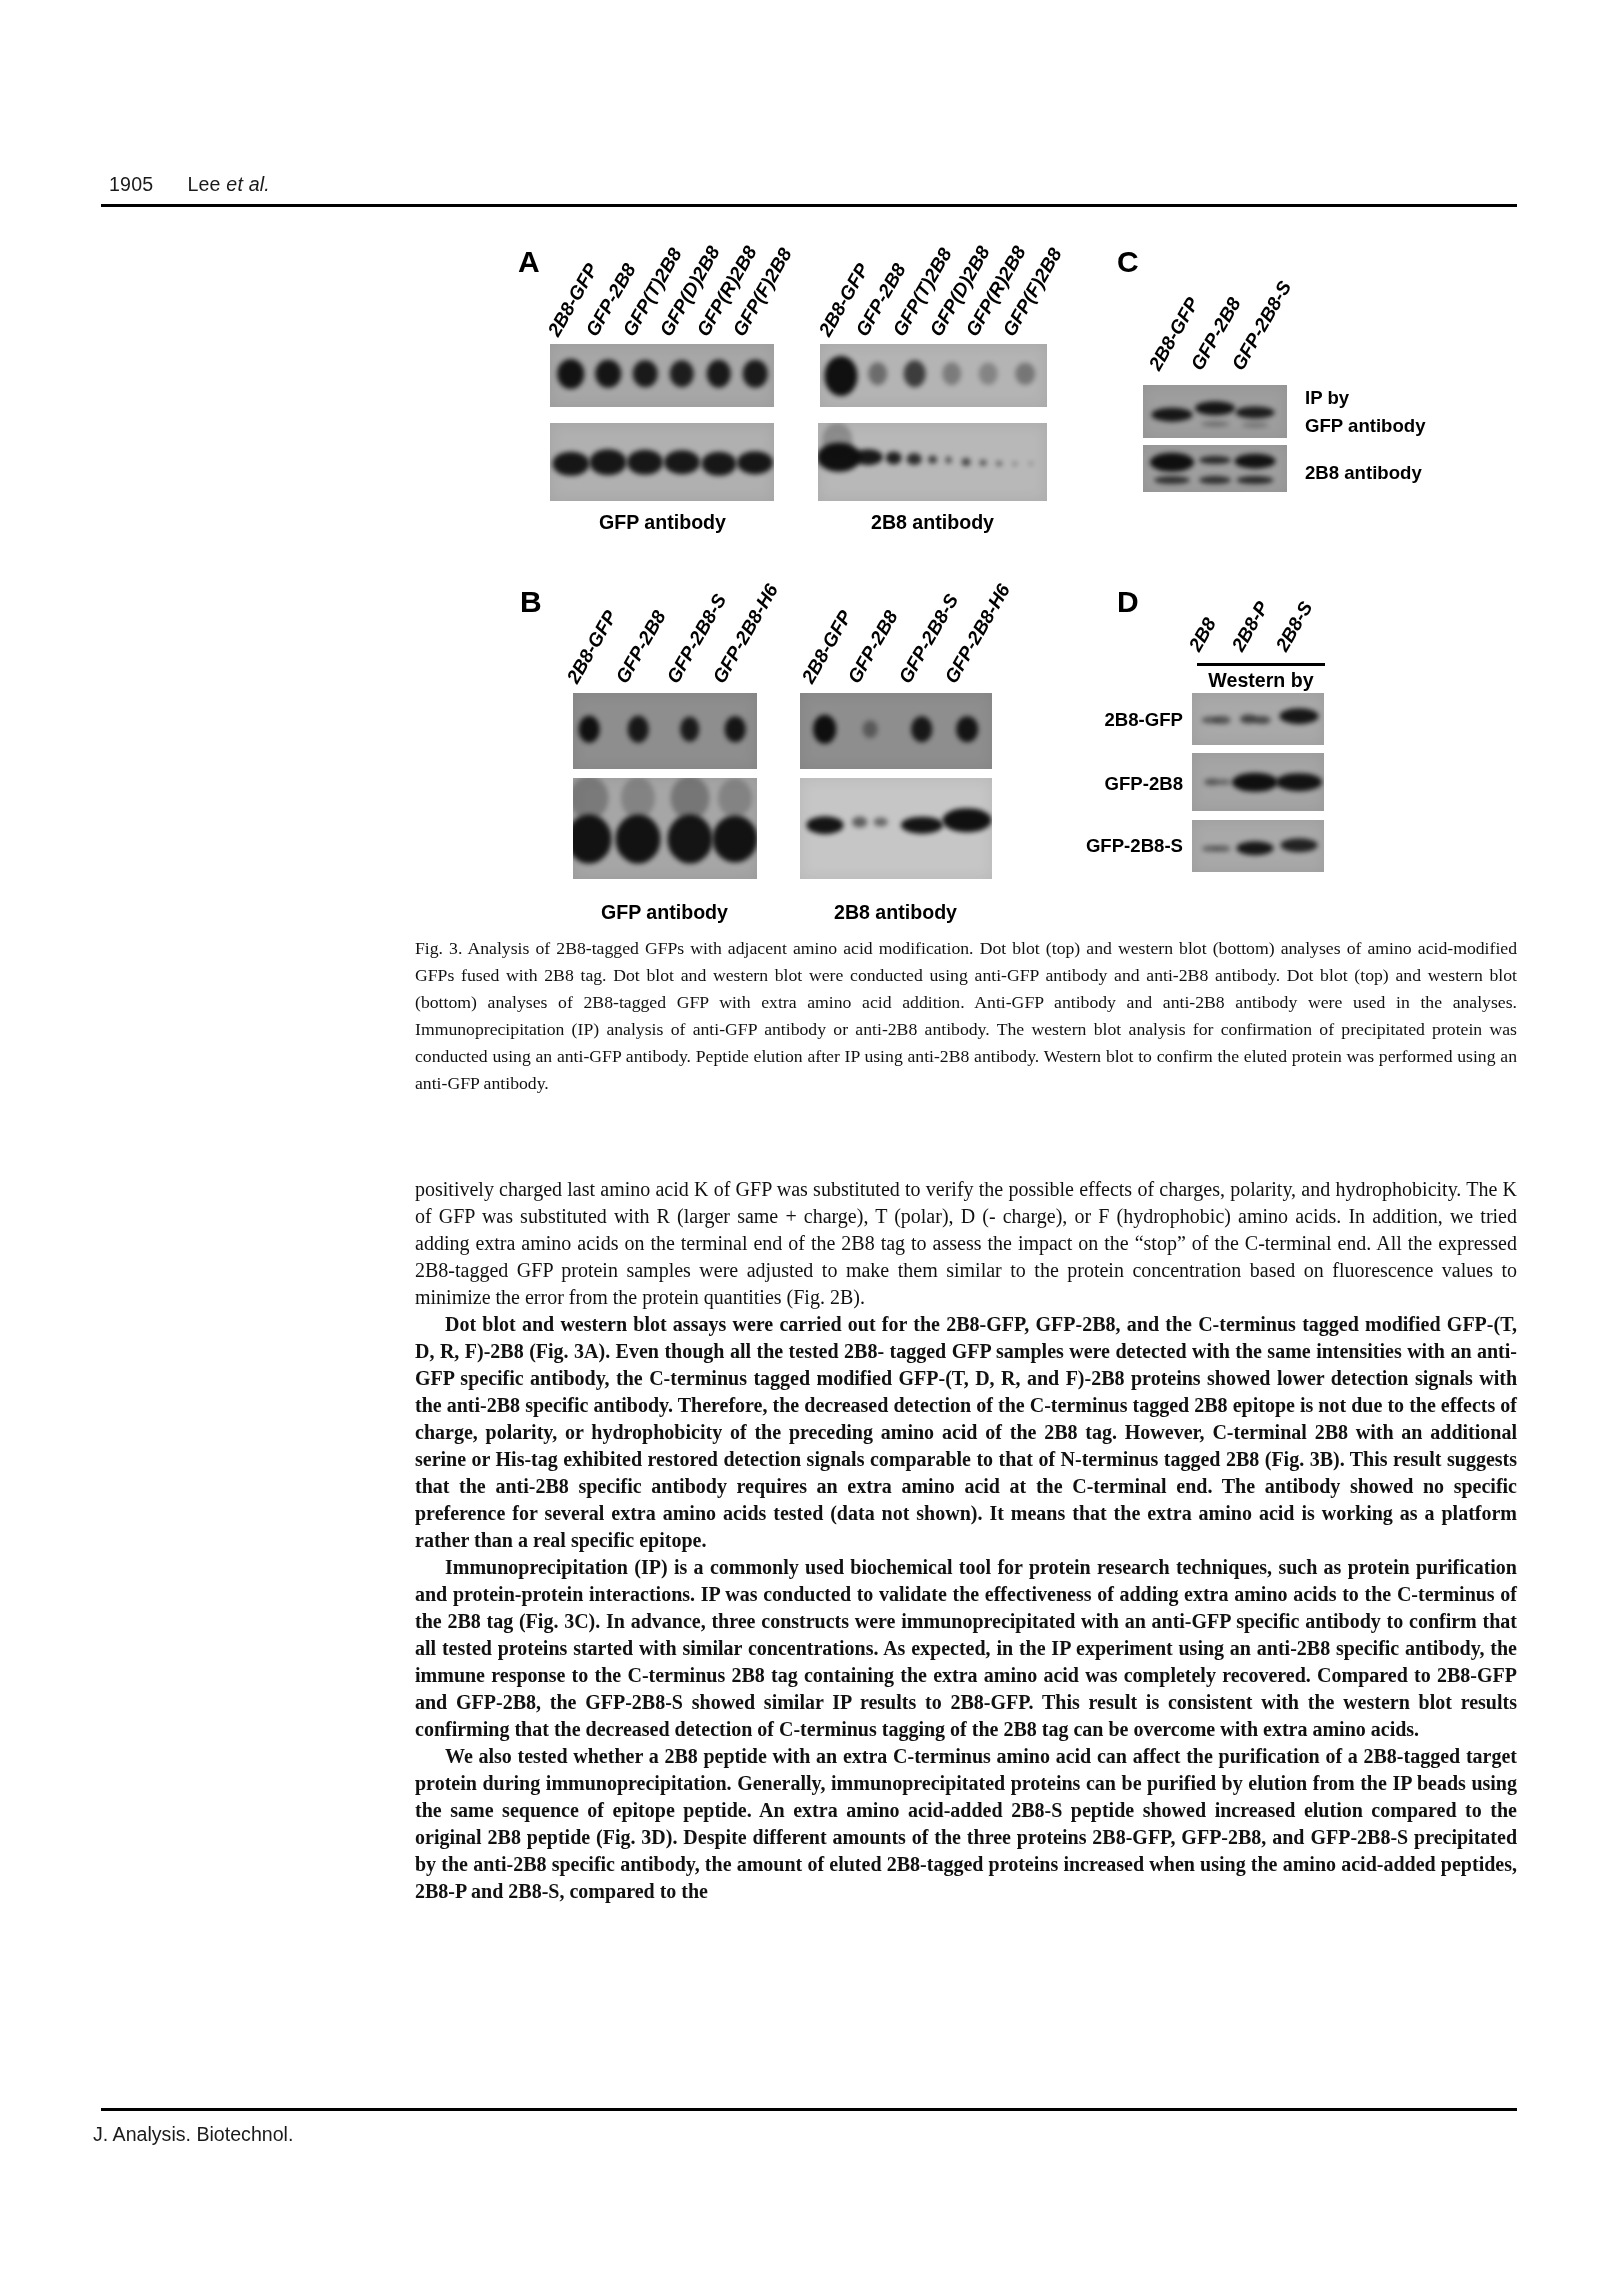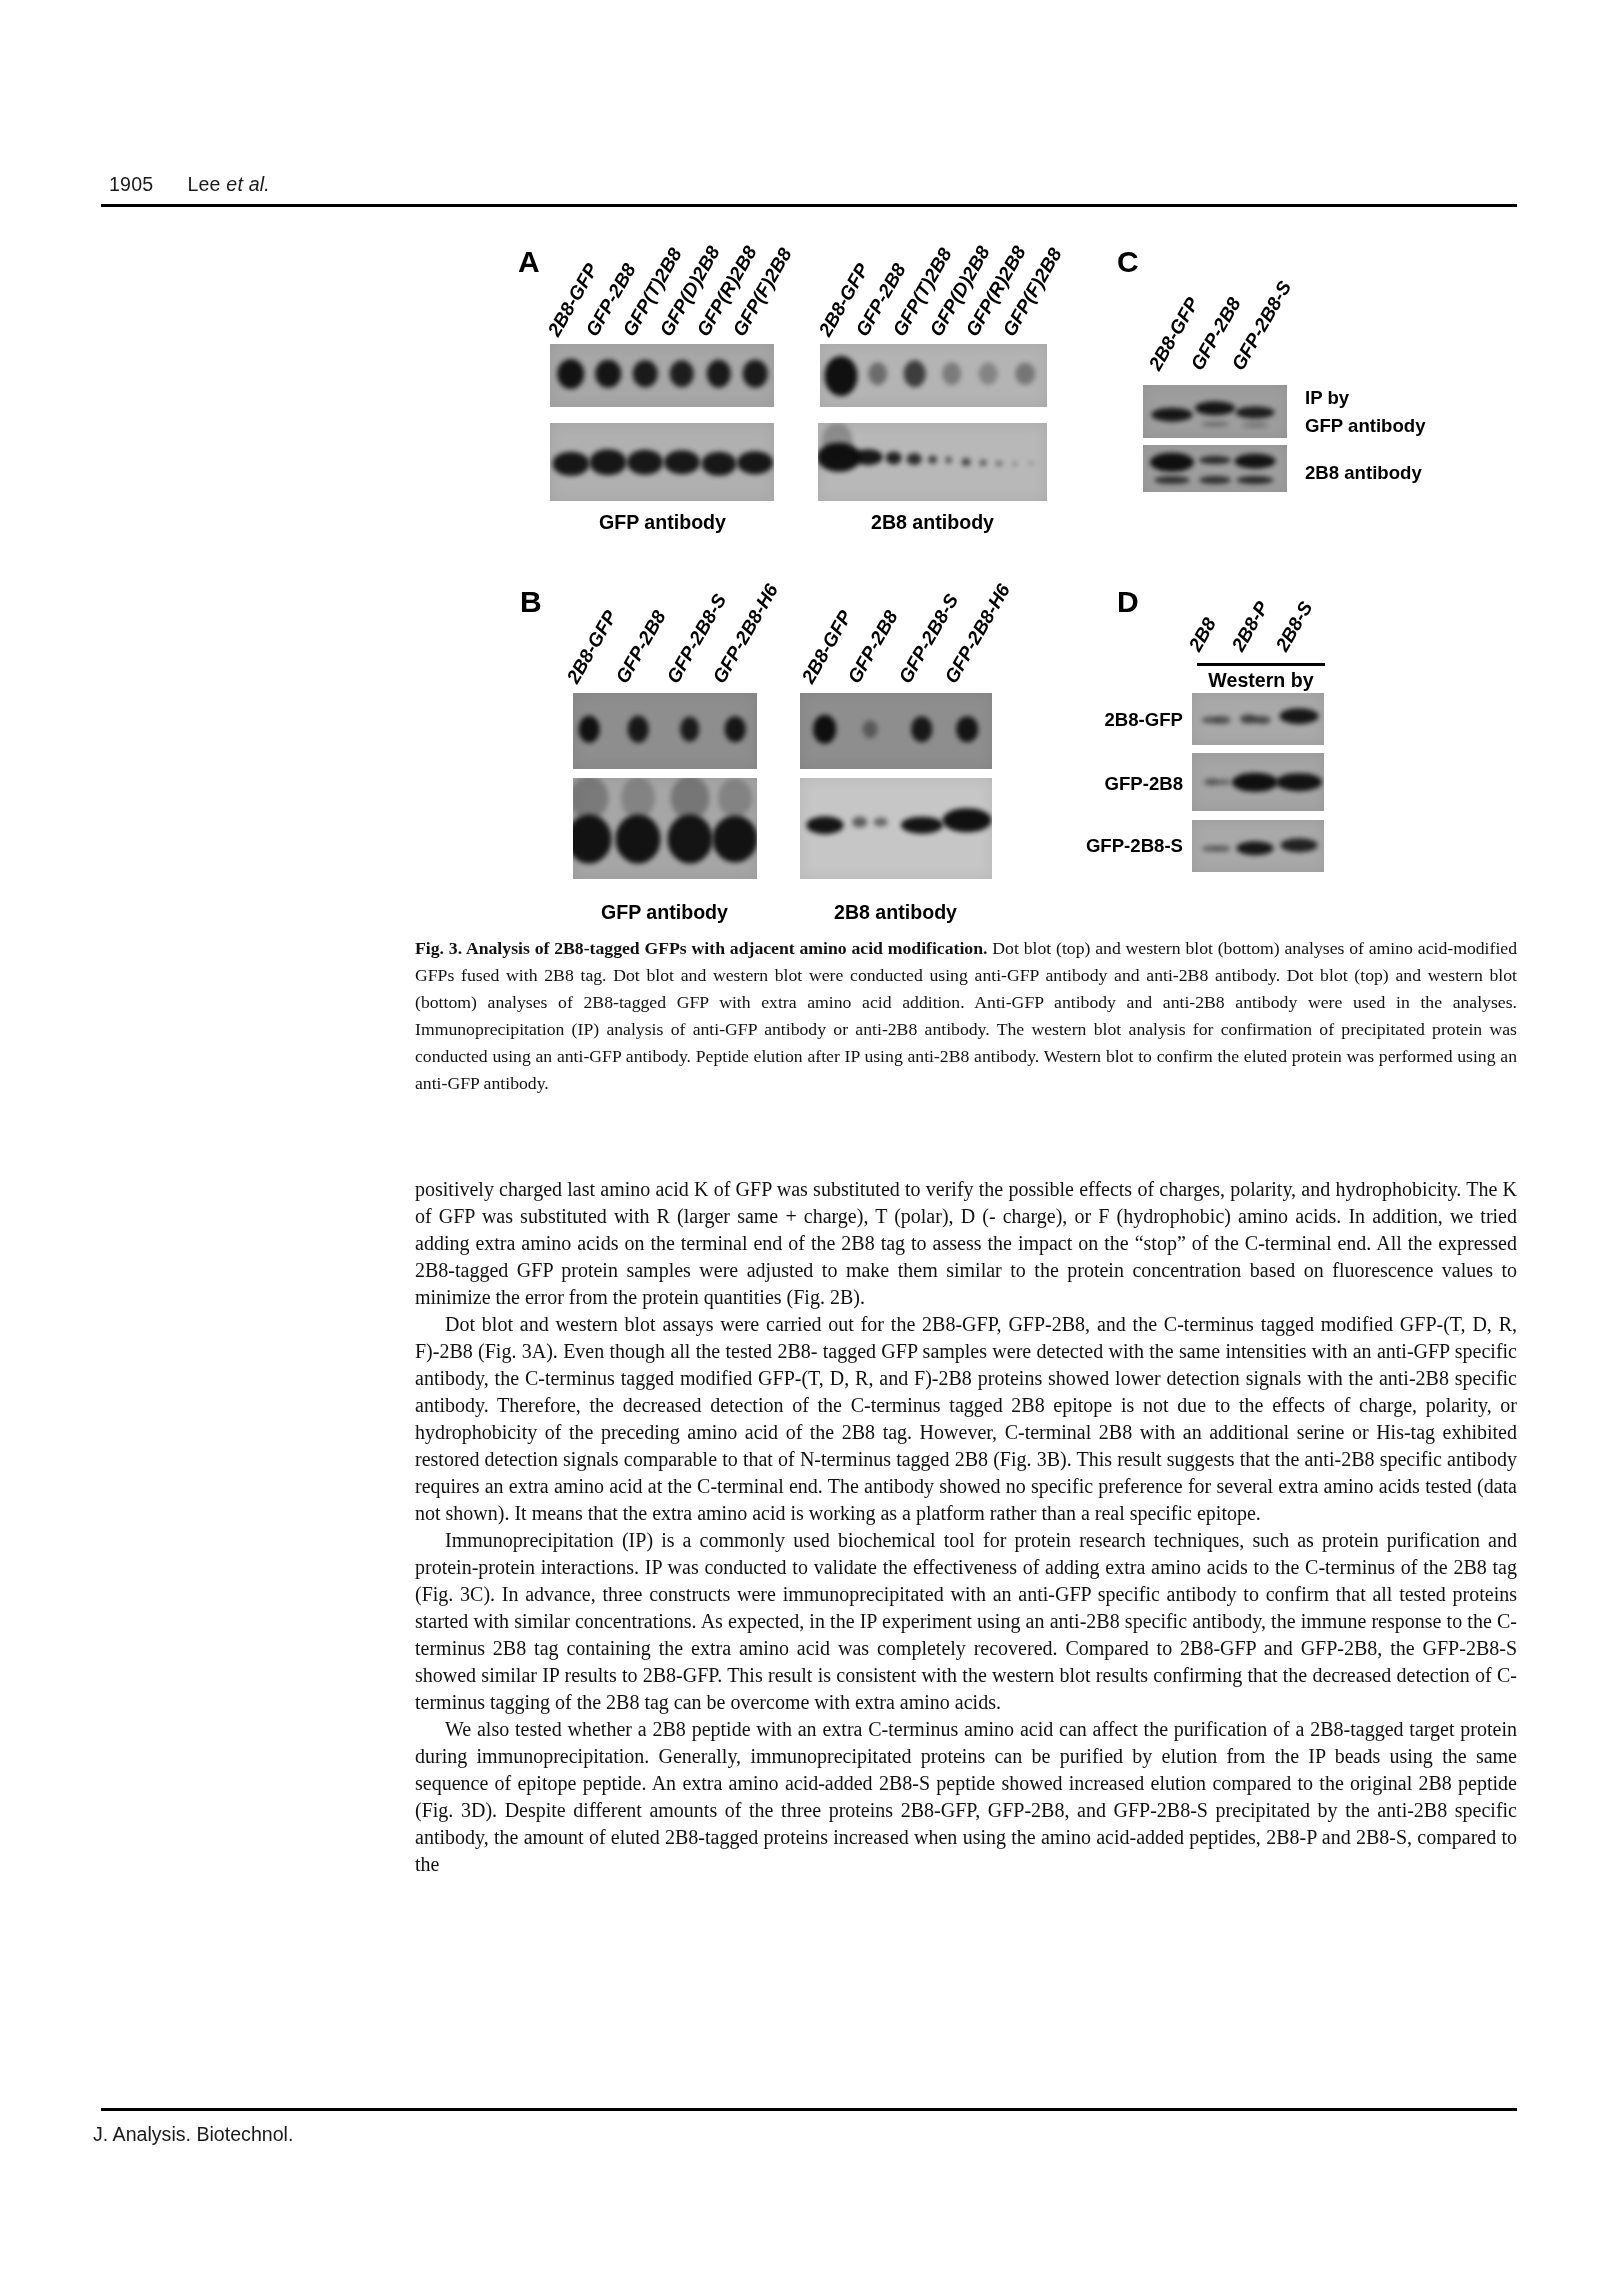--- a/index.html
+++ b/index.html
@@ -79,28 +79,28 @@
     position:absolute; left:1187px; top:669px; width:148px;
     text-align:center;
     font-family:"Liberation Sans", sans-serif;
     font-weight:bold; font-size:19.6px; color:#000;
   }
   .fig-caption{
     position:absolute; left:415px; top:935px; width:1102px;
     font-size:17.7px; line-height:27px;
     text-align:justify;
   }
-  .fig-caption .cap-bold{font-weight:bold;}
+  .fig-caption .cap-bold{font-weight:normal;}
   .body-text{
     position:absolute; left:415px; top:1176px; width:1102px;
     font-size:20px; line-height:27px;
     text-align:justify;
   }
   .body-text p{margin:0; padding:0;}
-  .body-text p.ind{text-indent:30px;}
+  .body-text p.ind{text-indent:30px;font-weight:bold;}
   .body-text h3{
     margin:30px 0 4.9px 0; padding:0;
     font-size:20px; font-weight:bold; text-align:left;
   }
 </style>
 </head>
 <body>
 
 <div class="page">
 

